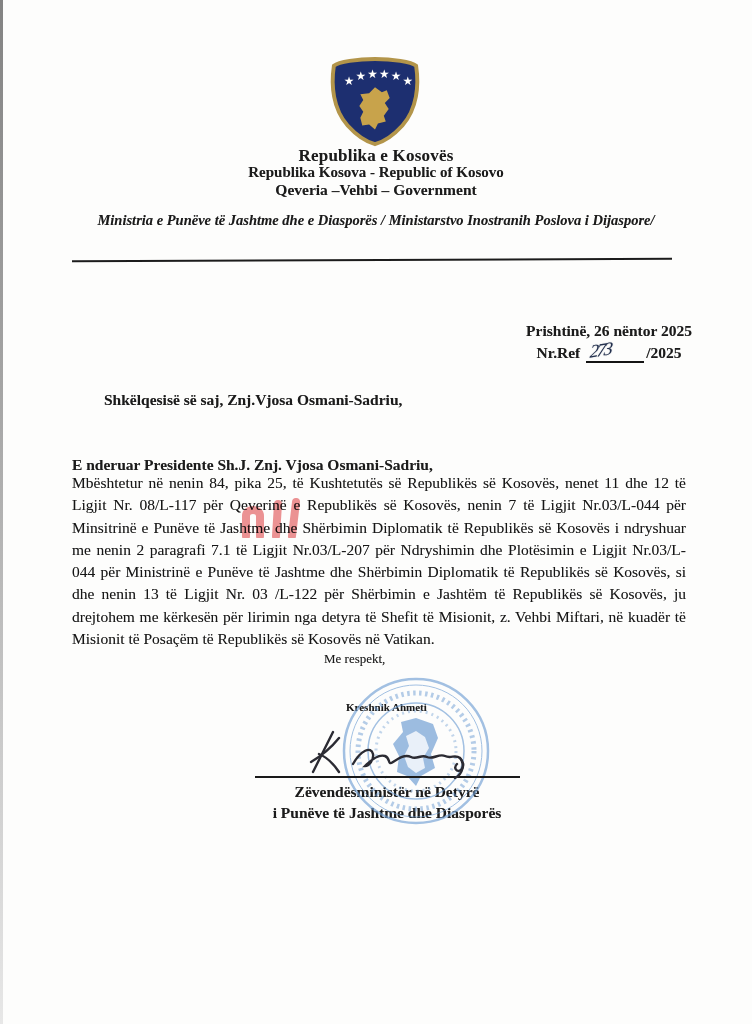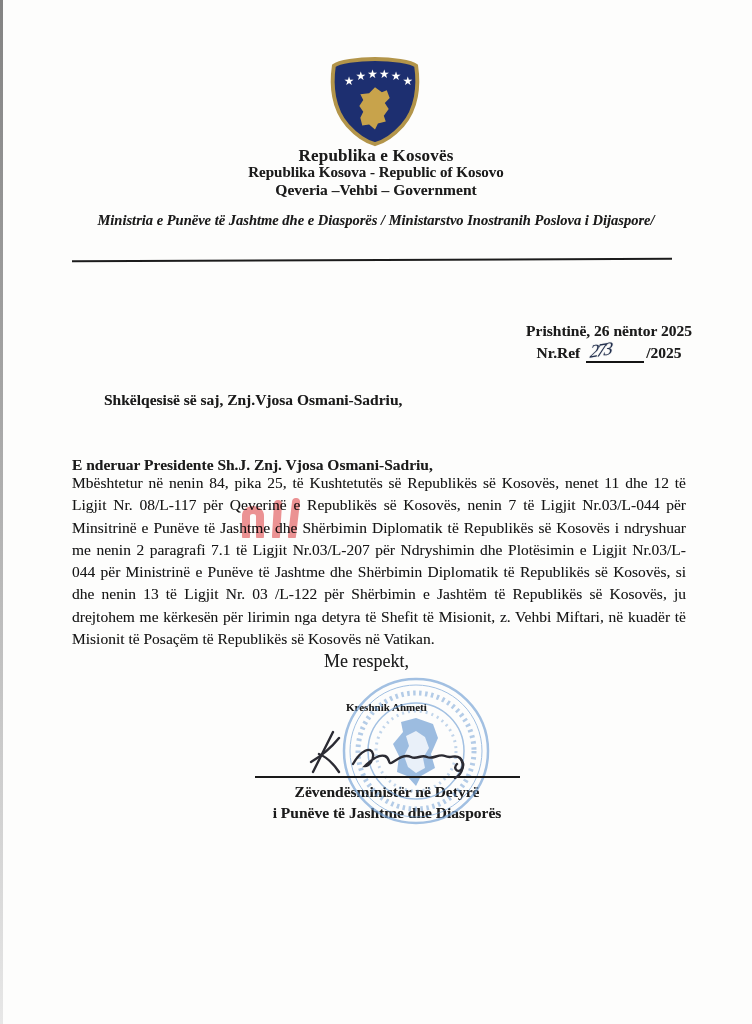--- a/index.html
+++ b/index.html
@@ -43,21 +43,21 @@
   }
   .addr{position:absolute;left:72px;font-weight:bold;font-size:15.5px;white-space:nowrap;}
   .addr-1{top:391px;margin-left:32px;}
   .addr-2{top:401px;}
   .salut{position:absolute;left:72px;top:440px;font-weight:bold;font-size:15.5px;white-space:nowrap;margin-top:16px;}
   .bodytext{
     position:absolute;left:72px;top:472px;width:614px;
     font-size:15.5px;line-height:22.3px;text-align:justify;color:#161616;
   }
   .red-watermark{position:absolute;left:238px;top:496px;width:78px;height:42px;z-index:4;opacity:.55;mix-blend-mode:multiply;}
-  .respect{position:absolute;left:324px;top:651px;font-size:18px;text-align:right;}
+  .respect{position:absolute;left:324px;top:651px;font-size:13px;text-align:right;}
   .sig-name{position:absolute;left:308px;top:701px;font-weight:bold;font-size:11px;white-space:nowrap;margin-left:38px;}
   .stamp{position:absolute;left:341px;top:676px;width:150px;height:150px;z-index:1;opacity:.85;}
   .signature{position:absolute;left:305px;top:722px;width:175px;height:60px;z-index:3;}
   .sig-line{position:absolute;left:255px;top:776px;width:265px;height:0;border-top:2px solid #1a1a1a;z-index:2;}
   .sig-title{position:absolute;left:237px;width:300px;text-align:center;font-weight:bold;font-size:15.5px;white-space:nowrap;}
   .sig-t1{top:783px;}
   .sig-t2{top:804px;}
 </style>
 </head>
 <body>

